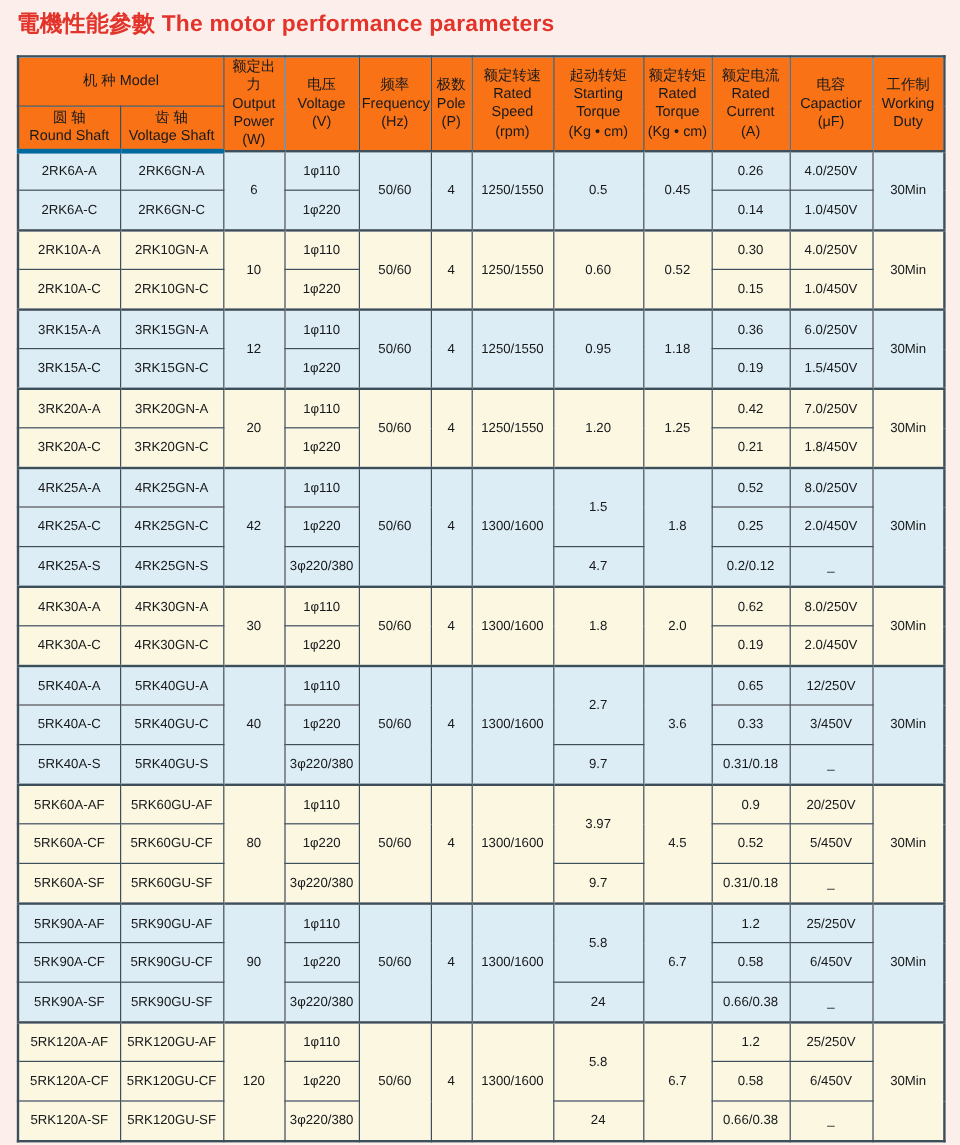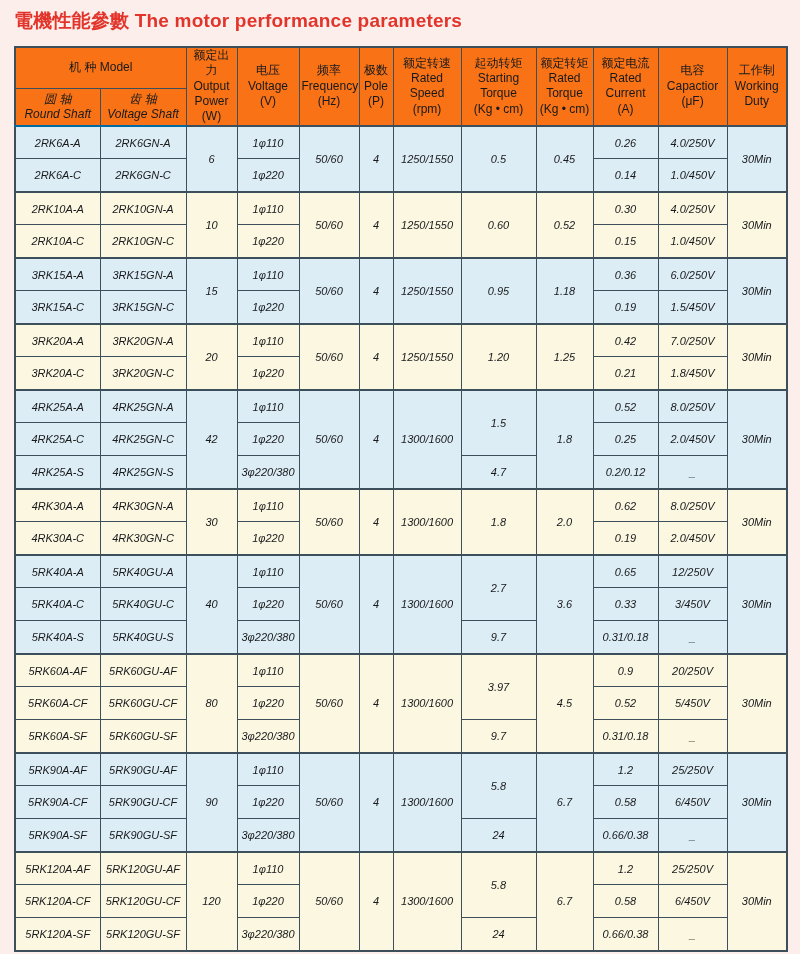--- a/index.html
+++ b/index.html
@@ -40,22 +40,22 @@
   }
   .spec thead th {
     background: #f97316;
     font-weight: normal;
     font-size: 12px;
     line-height: 1.28;
     white-space: pre-line;
   }
   .spec thead tr.hrow-1 { height: 37px; }
   .spec thead tr.hrow-2 { height: 33px; }
-  .spec thead tr.hrow-2 th { border-bottom: 2px solid #0369a1; font-style: italic; }
-  .spec tbody tr { height: 33px; font-style: italic; }
+  .spec thead tr.hrow-2 th { border-bottom: 4px solid #0369a1; }
+  .spec tbody tr { height: 33px; }
   .spec tbody td { font-size: 11px; }
   tr.bg-blue td  { background: #ddedf5; }
   tr.bg-cream td { background: #fbf7e1; }
   tr.group-start td { border-top: 2px solid #3d4f5b; }
 </style>
 </head>
 <body>
 
 <div class="page">
   <h1 class="title"><span>電機性能參數</span> <span>The motor performance parameters</span></h1>
@@ -160,21 +160,21 @@
         <tr class="bg-cream">
           <td>2RK10A-C</td>
           <td>2RK10GN-C</td>
           <td>1φ220</td>
           <td>0.15</td>
           <td>1.0/450V</td>
         </tr>
         <tr class="bg-blue group-start">
           <td>3RK15A-A</td>
           <td>3RK15GN-A</td>
-          <td rowspan="2">15</td>
+          <td rowspan="2">12</td>
           <td>1φ110</td>
           <td rowspan="2">50/60</td>
           <td rowspan="2">4</td>
           <td rowspan="2">1250/1550</td>
           <td rowspan="2">0.95</td>
           <td rowspan="2">1.18</td>
           <td>0.36</td>
           <td>6.0/250V</td>
           <td rowspan="2">30Min</td>
         </tr>

